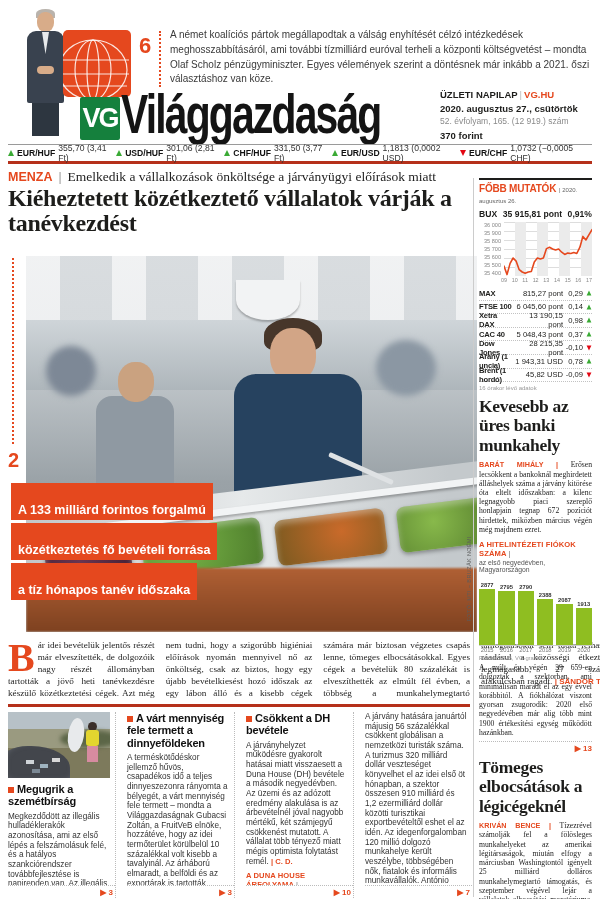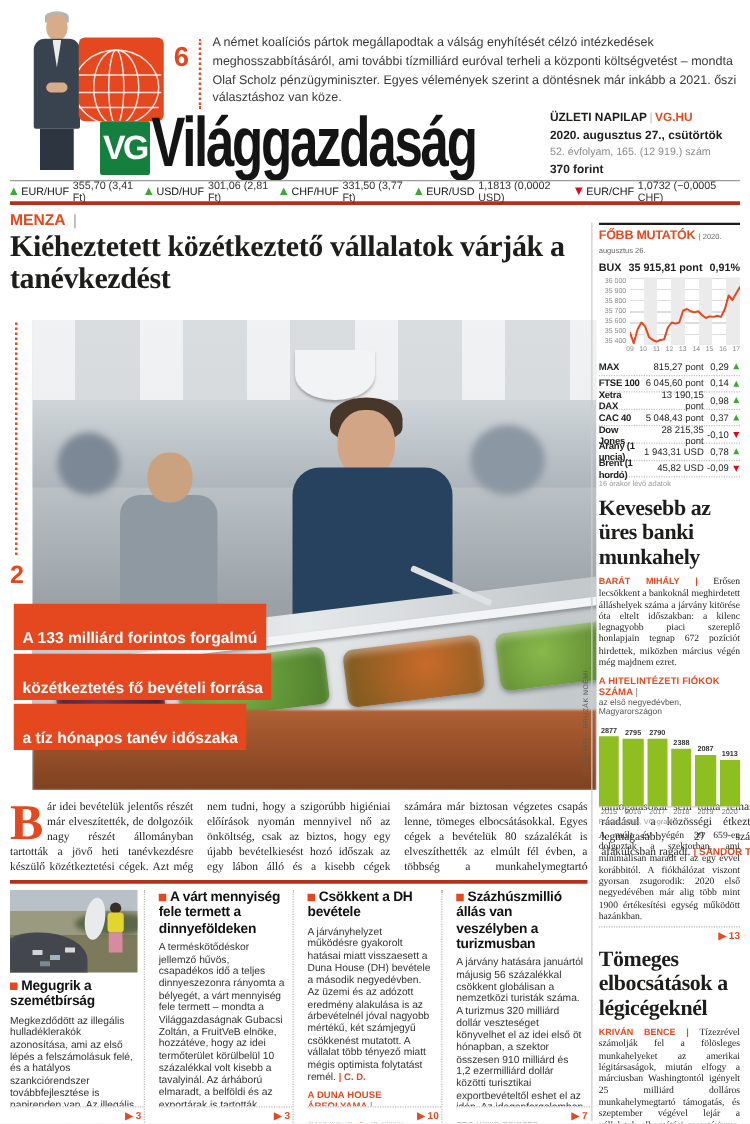--- a/index.html
+++ b/index.html
@@ -1,19 +1,19 @@
 <!DOCTYPE html>
 <html><head>
 <meta charset="utf-8">
 <style>
   html,body{margin:0;padding:0;background:#e9e9e9;}
   #page{position:relative;width:600px;height:899px;background:#fff;overflow:hidden;
         font-family:"Liberation Sans",sans-serif;color:#1d1d1b;}
   .abs{position:absolute;}
-  b,strong{font-weight:normal;}
+  b,strong{font-weight:bold;}
 
   
   .scholz{left:24px;top:4px;width:44px;height:132px;overflow:hidden;}
   .s-head{position:absolute;left:13px;top:8px;width:17px;height:20px;background:#d8ac89;border-radius:45%;}
   .s-hair{position:absolute;left:12px;top:5px;width:19px;height:9px;background:#b9b3ac;border-radius:50% 50% 0 0;}
   .s-suit{position:absolute;left:3px;top:27px;width:37px;height:72px;background:#39424f;border-radius:9px 9px 2px 2px;}
   .s-shirt{position:absolute;left:18px;top:28px;width:7px;height:22px;background:#e8eaec;clip-path:polygon(0 0,100% 0,50% 100%);}
   .s-hands{position:absolute;left:13px;top:62px;width:17px;height:8px;background:#d8ac89;border-radius:4px;}
   .s-legs{position:absolute;left:8px;top:99px;width:27px;height:33px;background:#2d3640;}
   .globe-tile{left:63px;top:30px;width:68px;height:67px;background:#e5481e;border-radius:5px;overflow:hidden;}
@@ -206,20 +206,21 @@
       <span class="t-item">
         <span class="tri down"></span>
         <b class="t-pair">EUR/CHF</b>
         <span class="t-val">1,0732 (−0,0005 CHF)</span>
       </span>
     </div>
 
   <div class="abs kicker">
     <span class="kicker-tag">MENZA</span>
     <span class="kicker-bar">|</span>
+    <span class="kicker-text">Emelkedik a vállalkozások önköltsége a járványügyi előírások miatt</span>
   </div>
   <div class="abs headline">Kiéheztetett közétkeztető vállalatok várják a tanévkezdést</div>
 
   <div class="abs photo-main">
     <div class="pm-ceiling"></div>
     <div class="pm-wall"></div>
     <div class="pm-blob" style="left:20px;top:90px;width:50px;height:50px;background:#7d8896;"></div>
     <div class="pm-blob" style="left:350px;top:84px;width:60px;height:56px;background:#8b97a3;"></div>
     <div class="pm-bowl"></div>
     <div class="pm-kid2-torso"></div>
@@ -283,21 +284,20 @@
           <span>2019. augusztus 26.</span>
           <span class="larrow">▶</span>
           <span>2020. augusztus 26. (forint)</span>
         </div>
 
       </div>
       <div class="b-ref">▶ 10</div>
     </div>
 
     <div class="bcolm">
-      <div class="b-title"><span class="sq"></span><span>Százhúszmillió állás van veszélyben a turizmusban</span></div>
       <div class="b-text"><span>A járvány hatására januártól májusig 56 százalékkal csökkent globálisan a nemzetközi turisták száma. A turizmus 320 milliárd dollár veszteséget könyvelhet el az idei első öt hónapban, a szektor összesen 910 milliárd és 1,2 ezermilliárd dollár közötti turisztikai exportbevételtől eshet el az idén. Az idegenforgalomban 120 millió dolgozó munkahelye került veszélybe, többségében nők, fiatalok és informális munkavállalók. António Guterres ENSZ-főtitkár videóüzenetében öt fókuszterületet határozott meg a turizmus jövőbeni fellendítéséhez, hangsúlyozva a fenntarthatóságot.</span> </div>
       <div class="b-ref">▶ 7</div>
     </div>
   </div>
 
   <div class="abs vdiv"></div>
   <div class="abs rightcol">
 
     <div class="ind-panel">
       <div class="ind-head">

